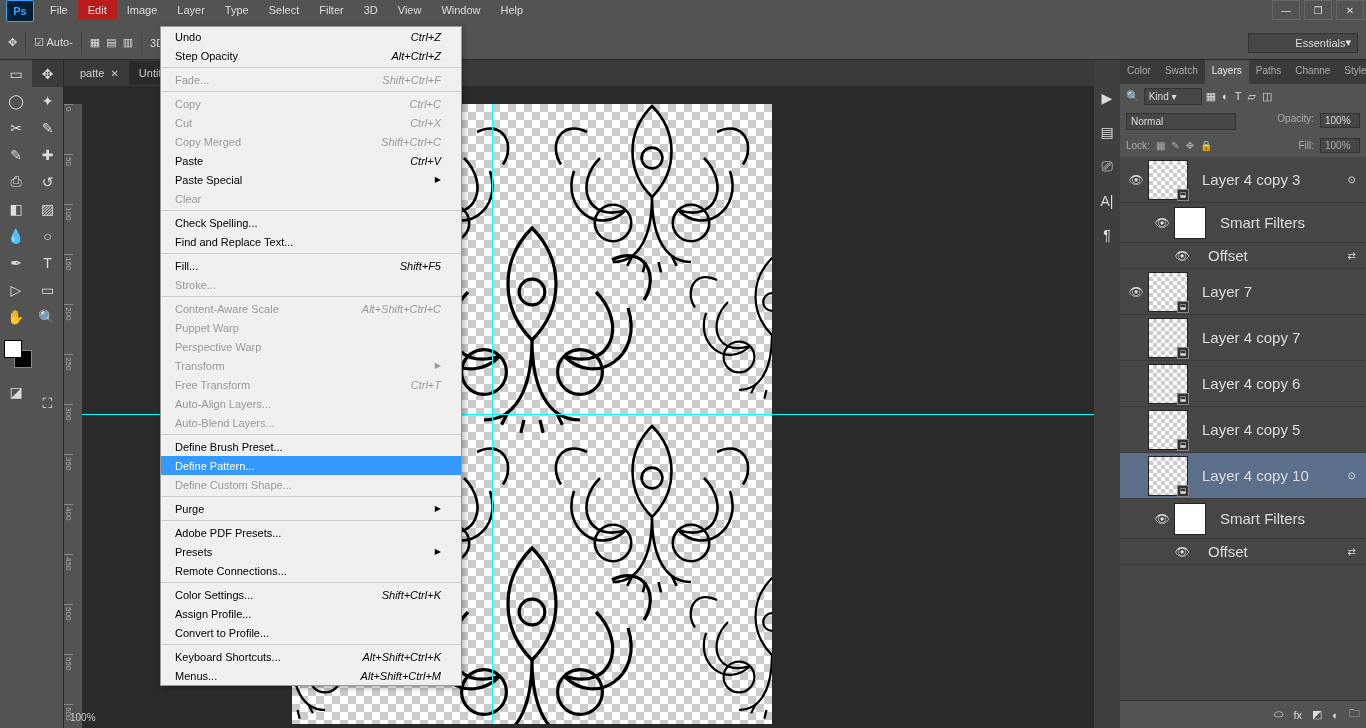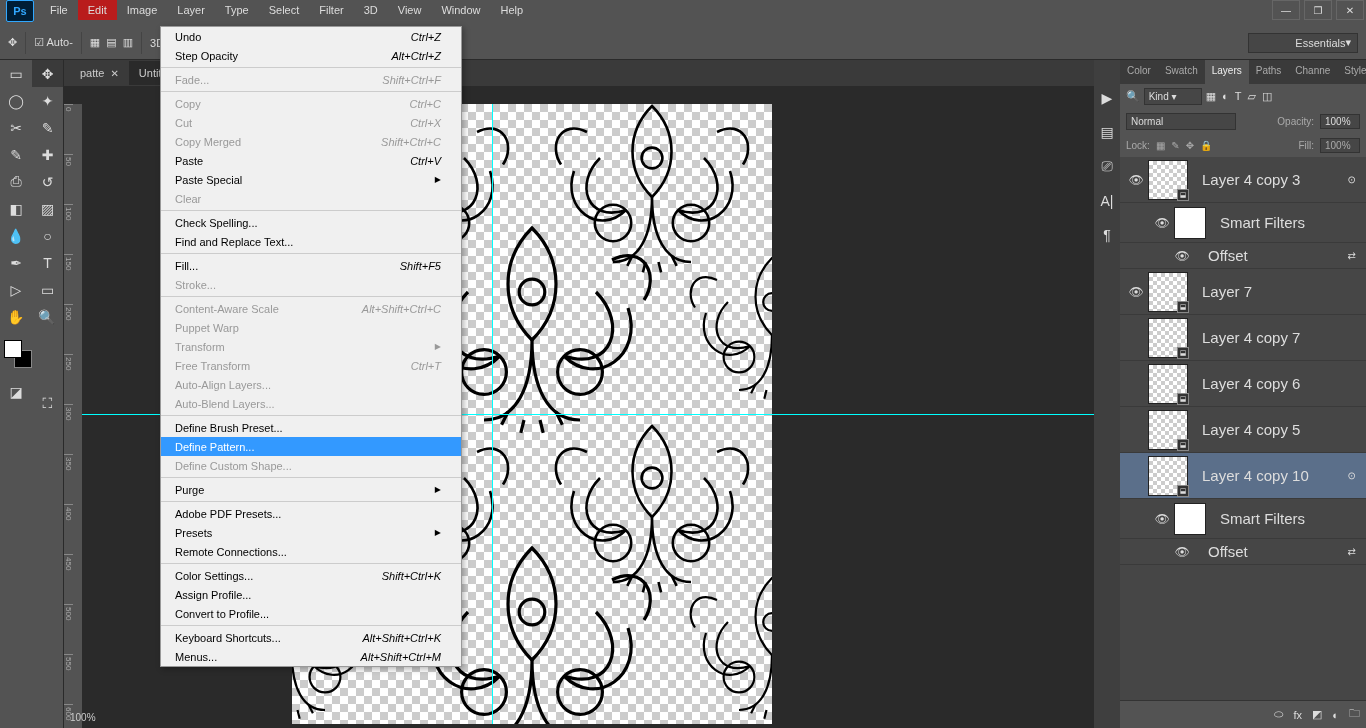--- a/index.html
+++ b/index.html
@@ -52,21 +52,21 @@
 .dropdown hr { border:none; border-top:1px solid #ccc; margin:2px 0; }
 
 .rdock { width:26px; background:#3f3f3f; display:flex; flex-direction:column; align-items:center; padding-top:30px; gap:18px; }
 .rdock div { font-size:14px; }
 .panels { width:246px; background:#535353; display:flex; flex-direction:column; }
 .panel-tabs { height:24px; background:#3a3a3a; display:flex; font-size:10px; }
 .panel-tabs div { padding:5px 7px; color:#aaa; }
 .panel-tabs div.act { background:#535353; color:#eee; }
 .layers-opt { padding:4px 6px; display:flex; gap:4px; align-items:center; }
 .sel-kind { background:#464646; border:1px solid #333; color:#ddd; padding:2px 4px; width:58px; font-size:10px; }
-.layers-row2 { padding:4px 6px; display:flex; align-items:center; gap:6px; font-size:10px; }
+.layers-row2 { padding:4px 6px; display:flex; align-items:flex-start; gap:6px; font-size:10px; }
 .sel-blend { background:#464646; border:1px solid #333; color:#ddd; padding:2px 4px; width:110px; font-size:10px; }
 .opa-lbl { margin-left:auto; color:#aaa; }
 .opa-val { background:#464646; border:1px solid #333; padding:1px 4px; width:40px; }
 .lockrow { padding:4px 6px; display:flex; align-items:center; gap:6px; font-size:10px; color:#aaa; }
 .layer-list { flex:1; overflow:auto; background:#464646; }
 .layer { display:flex; align-items:center; height:46px; border-bottom:1px solid #3a3a3a; padding:2px 4px; }
 .layer.sel { background:#5b6f8a; }
 .layer.sub { padding-left:30px; height:40px; }
 .layer.sub2 { padding-left:50px; height:26px; }
 .eye { width:24px; text-align:center; font-size:12px; }
@@ -461,20 +461,23 @@
       <span>Stroke...</span>
     </div>
     <hr>
     <div class="mi dis">
       <span>Content-Aware Scale</span>
       <span class="sc">Alt+Shift+Ctrl+C</span>
     </div>
     <div class="mi dis">
       <span>Puppet Warp</span>
     </div>
+    <div class="mi dis">
+      <span>Perspective Warp</span>
+    </div>
     <div class="mi dis sub">
       <span>Transform</span>
     </div>
     <div class="mi dis">
       <span>Free Transform</span>
       <span class="sc">Ctrl+T</span>
     </div>
     <div class="mi dis">
       <span>Auto-Align Layers...</span>
     </div>

